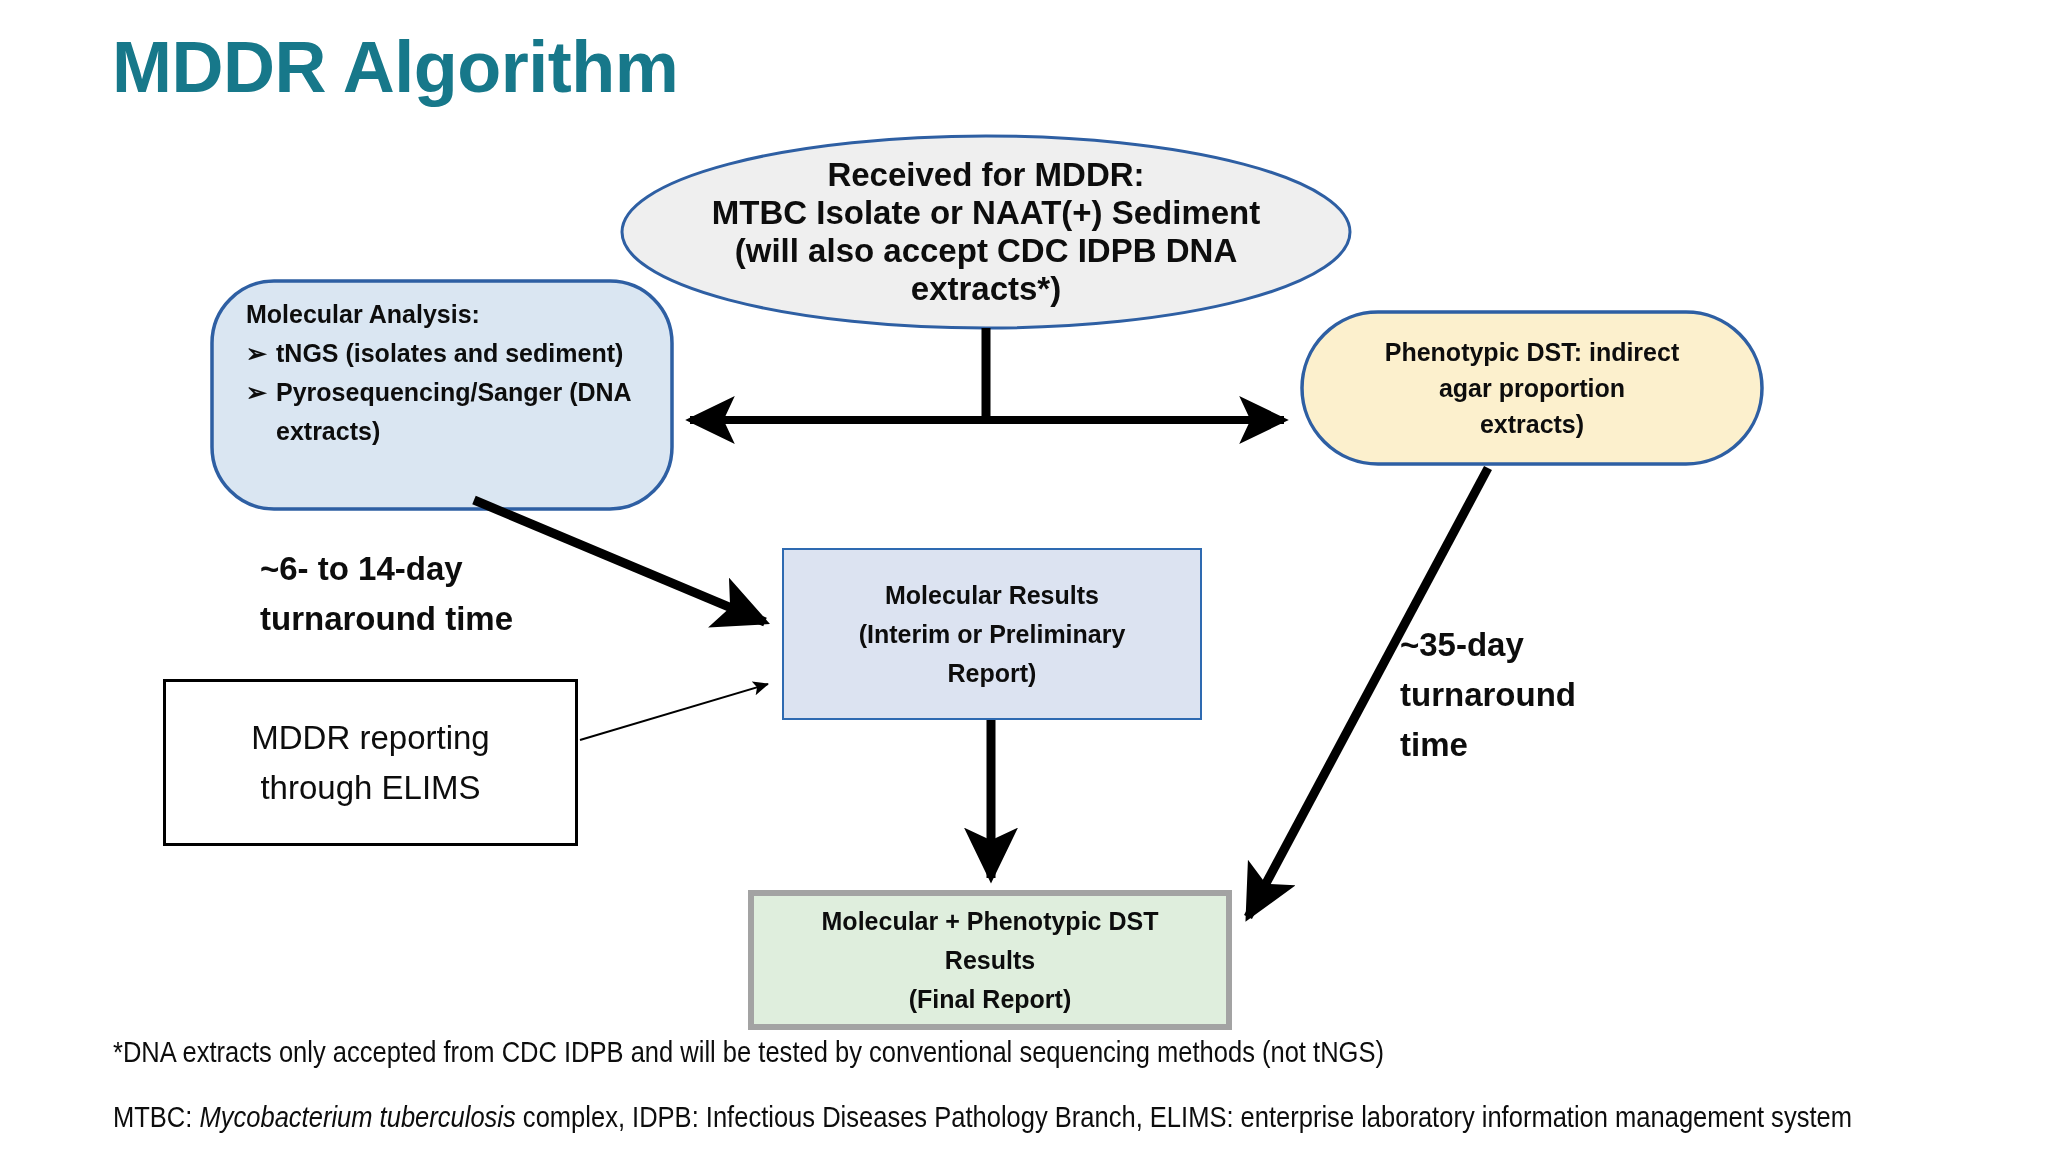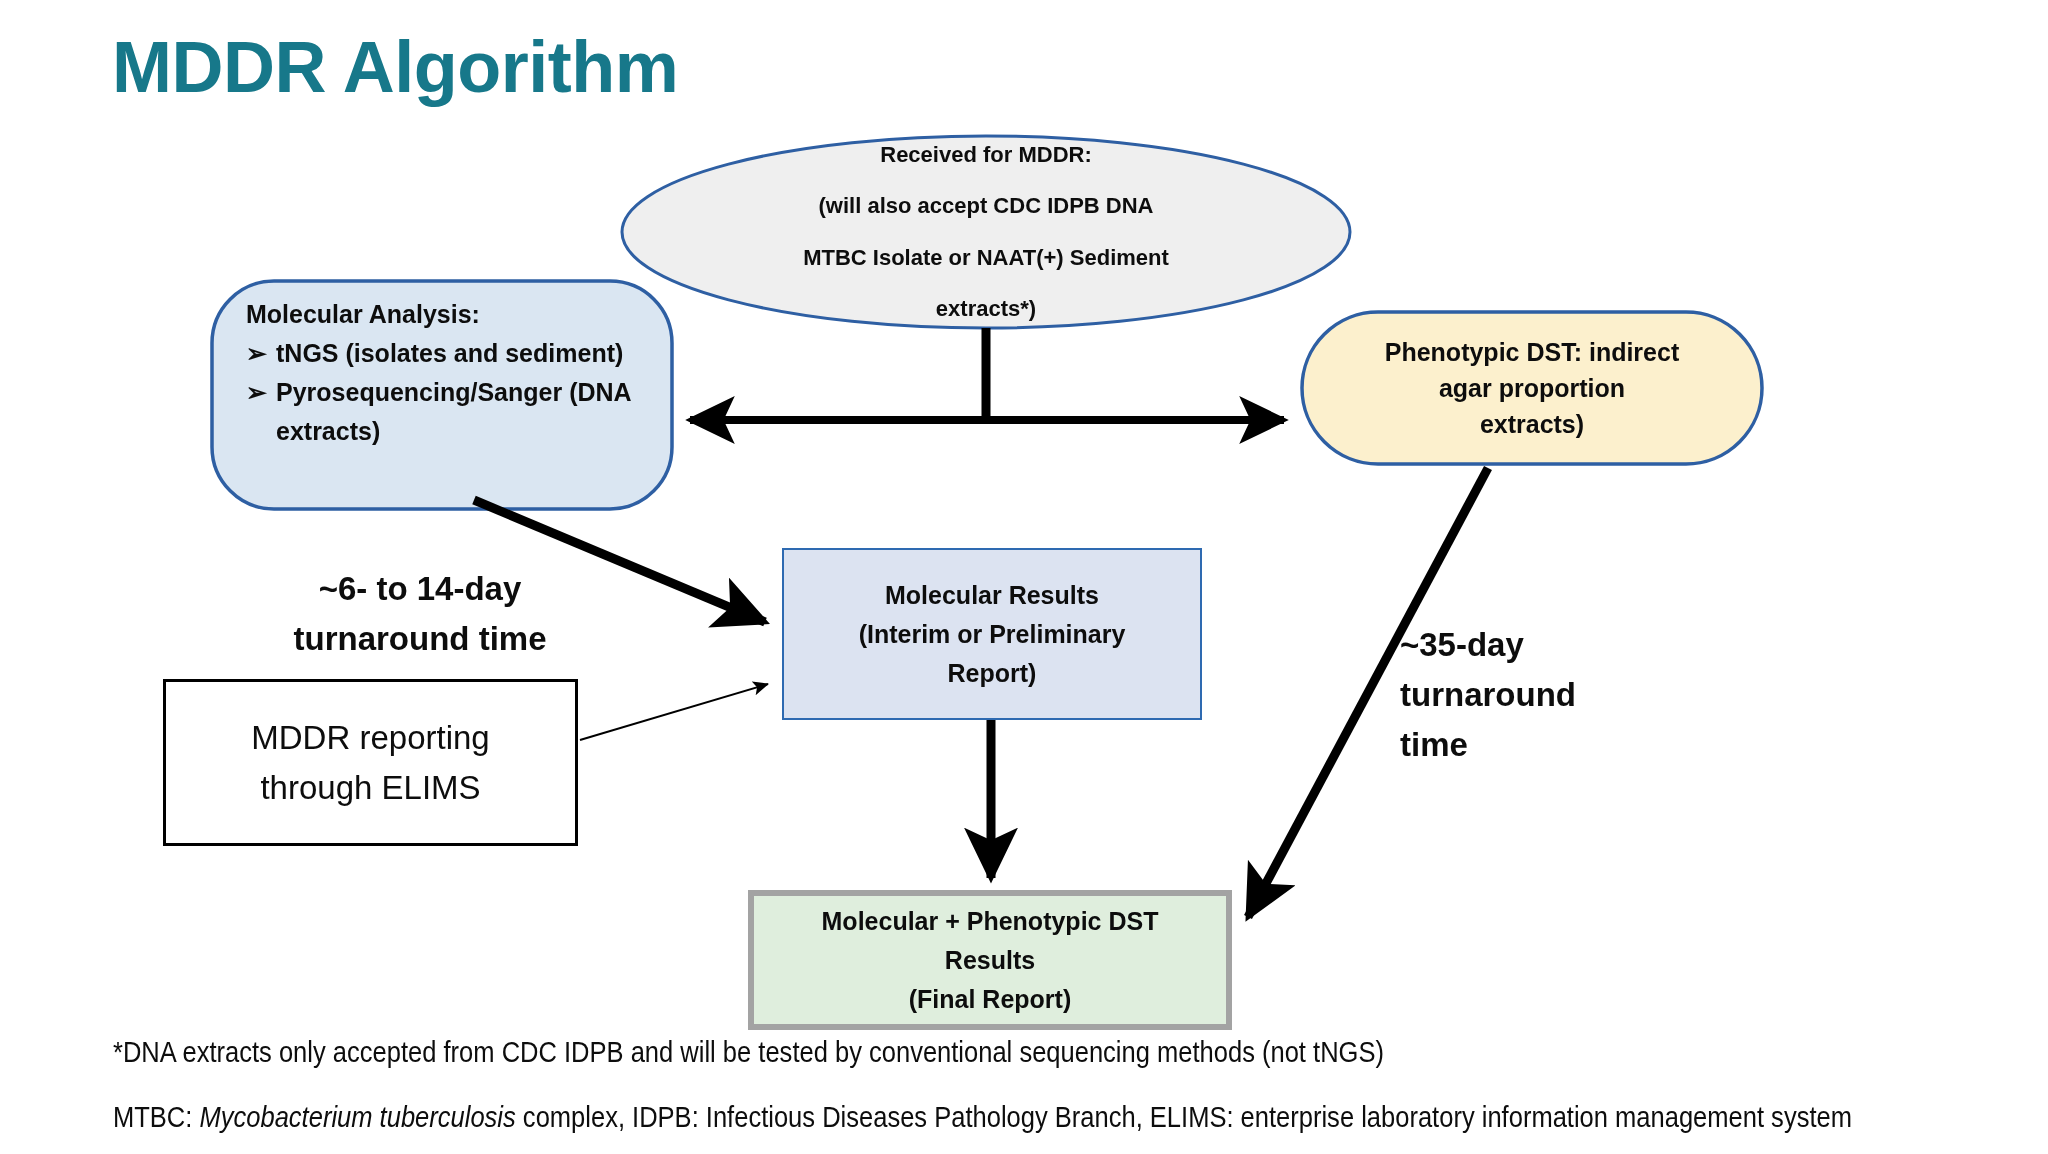--- a/index.html
+++ b/index.html
@@ -45,24 +45,23 @@
   }
 
   
   #node-received {
     left: 622px;
     top: 136px;
     width: 728px;
     height: 192px;
     align-items: center;
     text-align: center;
-    font-size: 22px;
+    font-size: 33px;
     line-height: 38px;
     padding: 0 96px;
-    justify-content: space-between;
   }
   #node-received .ln { display: block; white-space: nowrap; }
 
   
   #node-molecular-analysis {
     left: 212px;
     top: 281px;
     width: 460px;
     height: 228px;
     padding: 14px 26px 14px 34px;
@@ -147,23 +146,22 @@
   
   .label-free {
     position: absolute;
     font-weight: bold;
     color: #0d0d0d;
     font-size: 33px;
     line-height: 50px;
   }
   #label-tat-molecular {
     left: 260px;
-    top: 564px;
+    top: 544px;
     width: 320px;
-    text-align: center;
   }
   #label-tat-phenotypic {
     left: 1400px;
     top: 620px;
     width: 260px;
     text-align: left;
   }
   .label-free .ln { display: block; white-space: nowrap; }
 
   
@@ -212,22 +210,22 @@
 
   <path d="M1488,468 L1248,917" stroke="#000000" stroke-width="9" fill="none" marker-end="url(#arrowhead)"></path>
 
   <path d="M991,692 L991,878" stroke="#000000" stroke-width="9" fill="none" marker-end="url(#arrowhead)"></path>
 
   <path d="M580,740 L768,684" stroke="#000000" stroke-width="2" fill="none" marker-end="url(#arrowhead-thin)"></path>
 </svg>
 
 <div class="node" id="node-received">
   <span class="ln">Received for MDDR:</span>
+  <span class="ln">MTBC Isolate or NAAT(+) Sediment</span>
   <span class="ln">(will also accept CDC IDPB DNA</span>
-  <span class="ln">MTBC Isolate or NAAT(+) Sediment</span>
   <span class="ln">extracts*)</span>
 </div>
 
 <div class="node" id="node-molecular-analysis">
   <span class="hdr">Molecular Analysis:</span>
 
   <span class="bullet-row">
     <span class="arrow-bullet">➢</span>
     <span class="ln">tNGS (isolates and</span>
     <span class="ln">sediment)</span>

